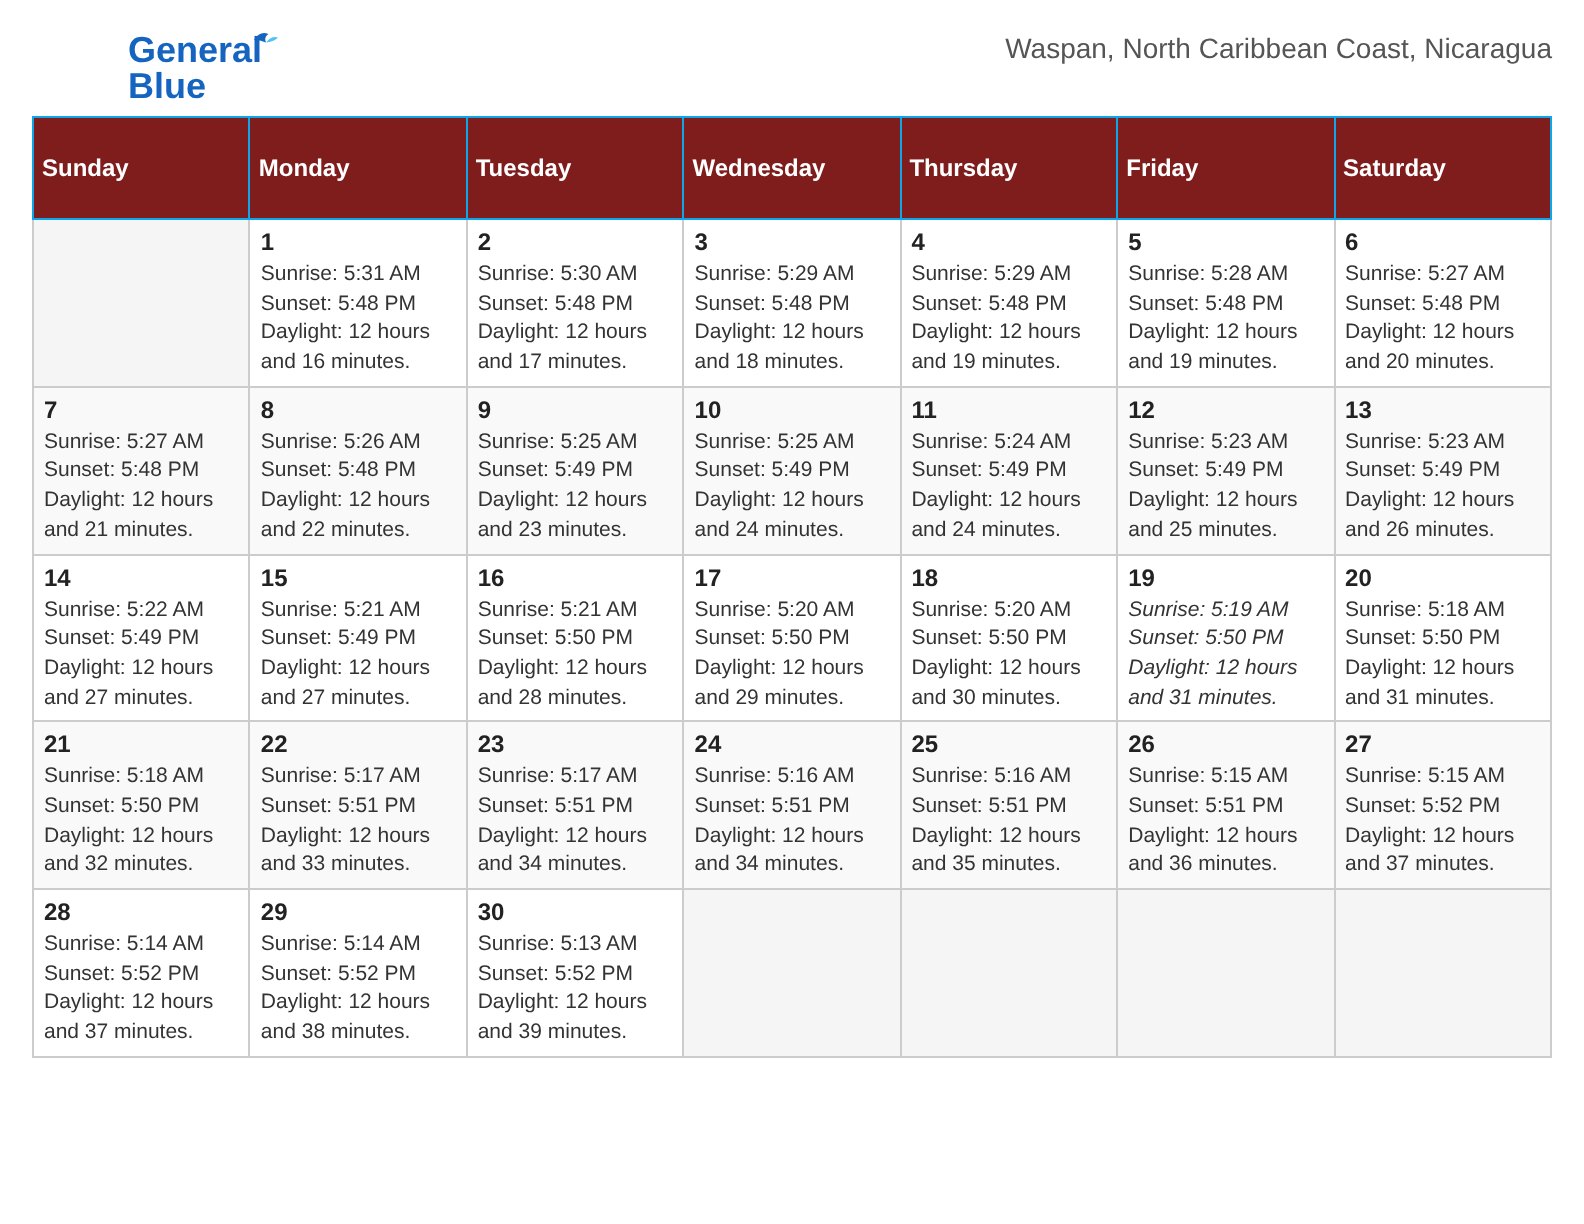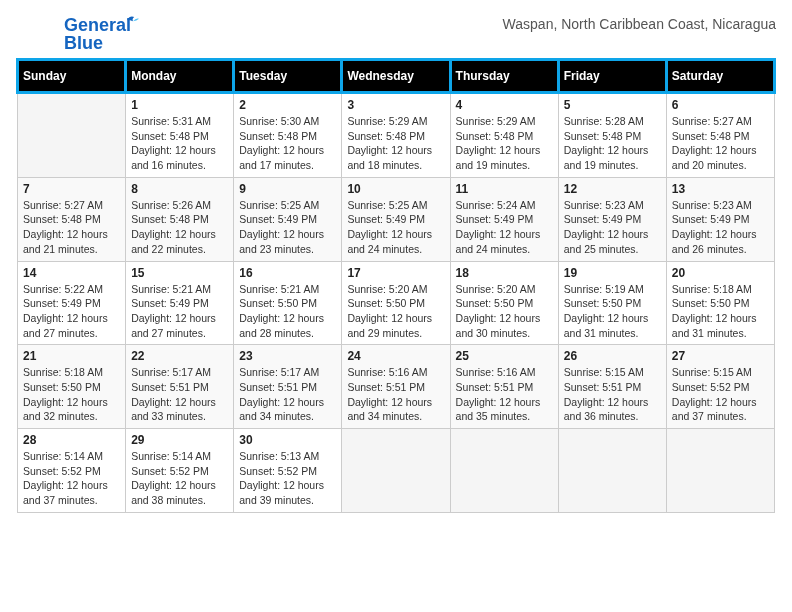--- a/index.html
+++ b/index.html
@@ -45,26 +45,26 @@
     .location {
       font-size: 14px;
       color: #555;
     }
     table {
       width: 100%;
       border-collapse: collapse;
       font-size: 11px;
     }
     thead tr th {
-      background-color: #000000;
+      background-color: #7f1d1d;
       color: #fff;
-      padding: 8px 4px;
+      padding: 18px 4px;
       text-align: left;
       font-size: 12px;
-      border: 3px solid #0ea5e9;
+      border: 1px solid #0ea5e9;
     }
     tbody tr td {
       border: 1px solid #ccc;
       vertical-align: top;
       padding: 4px 5px;
       min-height: 70px;
       height: 75px;
       width: 108px;
       background: #fff;
     }
@@ -248,21 +248,21 @@
         </td>
         <td>
           <span class="day-num">18</span>
           <div class="day-info" style="white-space: pre-line;">Sunrise: 5:20 AM
 Sunset: 5:50 PM
 Daylight: 12 hours
 and 30 minutes.</div>
         </td>
         <td>
           <span class="day-num">19</span>
-          <div class="day-info" style="white-space: pre-line;">Sunrise: 5:19 AM
+          <div class="day-info" style="white-space: pre-line; font-style: italic;">Sunrise: 5:19 AM
 Sunset: 5:50 PM
 Daylight: 12 hours
 and 31 minutes.</div>
         </td>
         <td>
           <span class="day-num">20</span>
           <div class="day-info" style="white-space: pre-line;">Sunrise: 5:18 AM
 Sunset: 5:50 PM
 Daylight: 12 hours
 and 31 minutes.</div>

